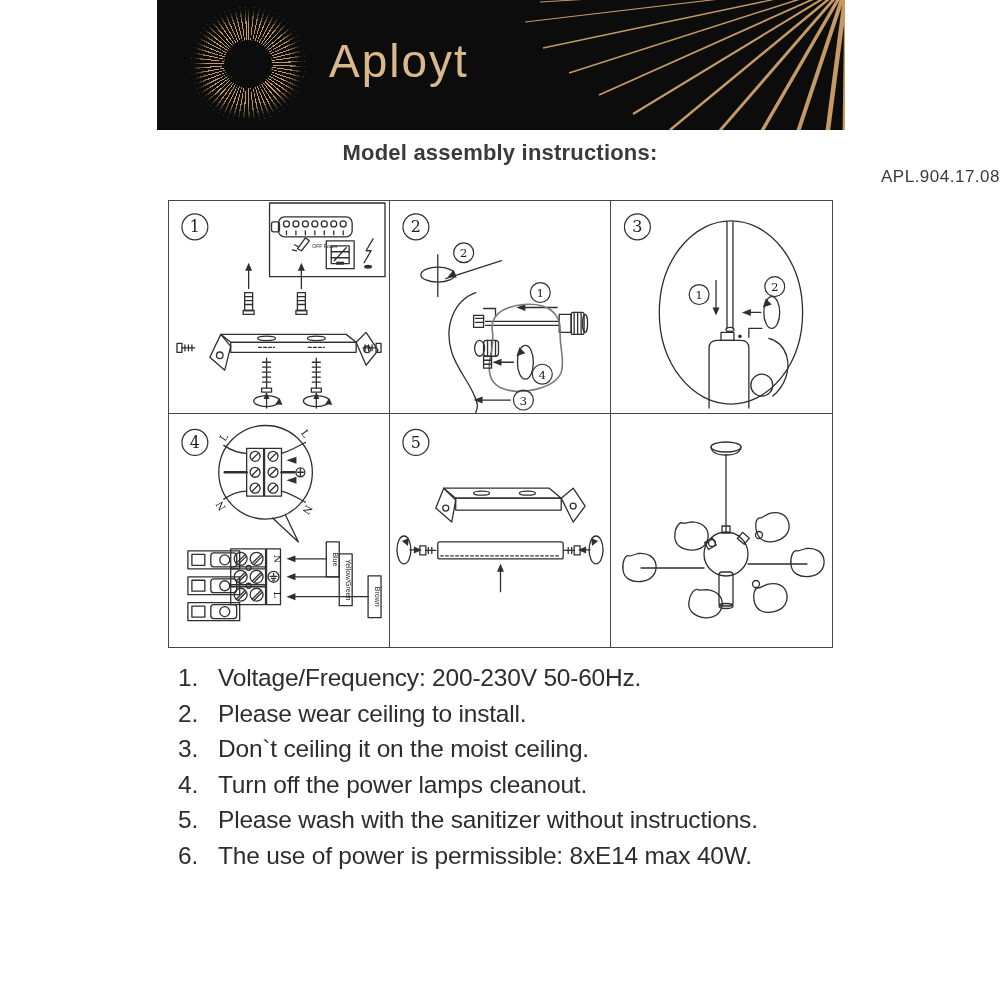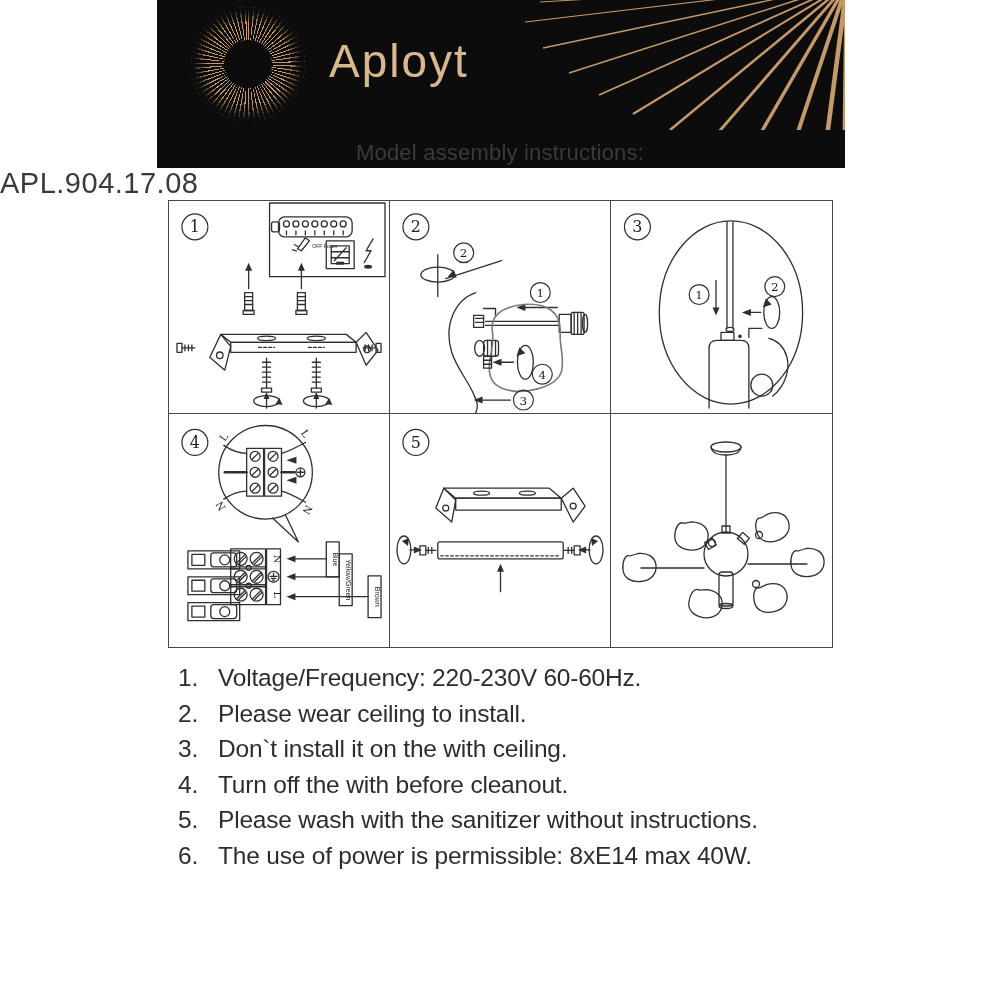--- a/index.html
+++ b/index.html
@@ -1,34 +1,34 @@
 <!DOCTYPE html>
 <html><head>
 <meta charset="utf-8">
 <style>
   html,body{margin:0;padding:0;background:#fff;}
   .page{position:relative;width:1000px;height:1000px;background:#ffffff;
         font-family:"Liberation Sans",sans-serif;overflow:hidden;}
 
   
-  .banner{position:absolute;left:157px;top:0;width:688px;height:168px;background:#0c0c0c;overflow:hidden;}
+  .banner{position:absolute;left:157px;top:0;width:688px;height:130px;background:#0c0c0c;overflow:hidden;}
   .sunburst{position:absolute;left:34px;top:7px;width:114px;height:114px;border-radius:50%;
     background:repeating-conic-gradient(#c59a66 0deg 1.6deg, rgba(12,12,12,0) 1.6deg 5.4deg);}
   .sunburst::before{content:"";position:absolute;inset:0;border-radius:50%;
     background:radial-gradient(circle closest-side, rgba(12,12,12,0) 0 70%, #0c0c0c 97%);}
   .sunburst::after{content:"";position:absolute;inset:33px;background:#0c0c0c;border-radius:50%;}
   .wordmark{position:absolute;left:172px;top:34px;font-size:46px;font-weight:400;
     color:#d9b98c;letter-spacing:2px;}
   .rays{position:absolute;right:0;top:0;}
 
   
   .title{position:absolute;top:140px;left:0;width:100%;text-align:center;
-    font-size:22px;color:#3a3a3a;letter-spacing:0.2px;}
-  .model{position:absolute;top:167px;left:0;width:100%;text-align:left;
-    font-size:29px;color:#3a3a3a;letter-spacing:0.5px;}
+    font-size:22px;color:#3a3a3a;letter-spacing:0.2px;font-weight:bold;}
+  .model{position:absolute;top:167px;left:0;width:100%;text-align:right;
+    font-size:17px;color:#3a3a3a;letter-spacing:0.5px;}
 
   
   .grid{position:absolute;left:168px;top:200px;width:663px;height:446px;
     display:grid;grid-template-columns:1fr 1fr 1fr;grid-template-rows:213px 233px;
     border:1.5px solid #474747;background:#fff;}
   .cell{border-right:1.5px solid #474747;border-bottom:1.5px solid #474747;position:relative;}
   .cell:nth-child(3n){border-right:none;}
   .cell:nth-child(n+4){border-bottom:none;}
   .cell svg{display:block;width:100%;height:100%;}
 
@@ -462,33 +462,33 @@
           <rect class="ln" x="108" y="158" width="14" height="34" rx="3"></rect>
           <ellipse class="ln" cx="115" cy="192" rx="7" ry="2.5"></ellipse>
         </g>
       </svg>
     </div>
   </div>
 
   <div class="instructions">
     <div class="inst-row">
       <span class="inst-num">1.</span>
-      <span class="inst-text">Voltage/Frequency: 220-230V 60-60Hz.</span>
+      <span class="inst-text">Voltage/Frequency: 200-230V 50-60Hz.</span>
     </div>
     <div class="inst-row">
       <span class="inst-num">2.</span>
       <span class="inst-text">Please wear ceiling to install.</span>
     </div>
     <div class="inst-row">
       <span class="inst-num">3.</span>
-      <span class="inst-text">Don`t install it on the with ceiling.</span>
+      <span class="inst-text">Don`t ceiling it on the moist ceiling.</span>
     </div>
     <div class="inst-row">
       <span class="inst-num">4.</span>
-      <span class="inst-text">Turn off the with before cleanout.</span>
+      <span class="inst-text">Turn off the power lamps cleanout.</span>
     </div>
     <div class="inst-row">
       <span class="inst-num">5.</span>
       <span class="inst-text">Please wash with the sanitizer without instructions.</span>
     </div>
     <div class="inst-row">
       <span class="inst-num">6.</span>
       <span class="inst-text">The use of power is permissible: 8xE14 max 40W.</span>
     </div>
   </div>

